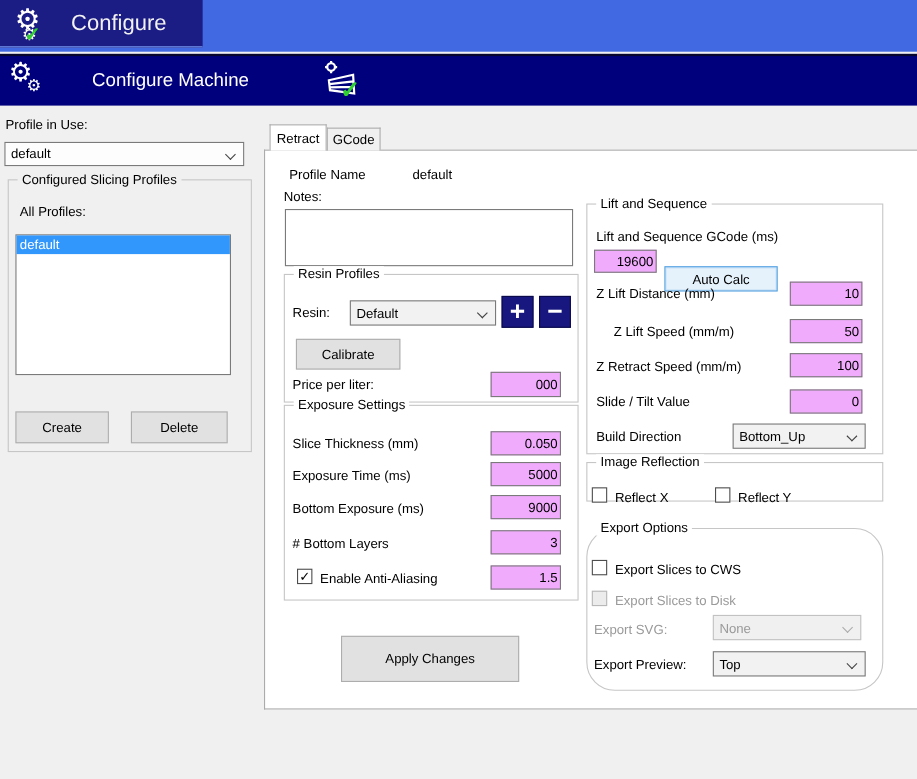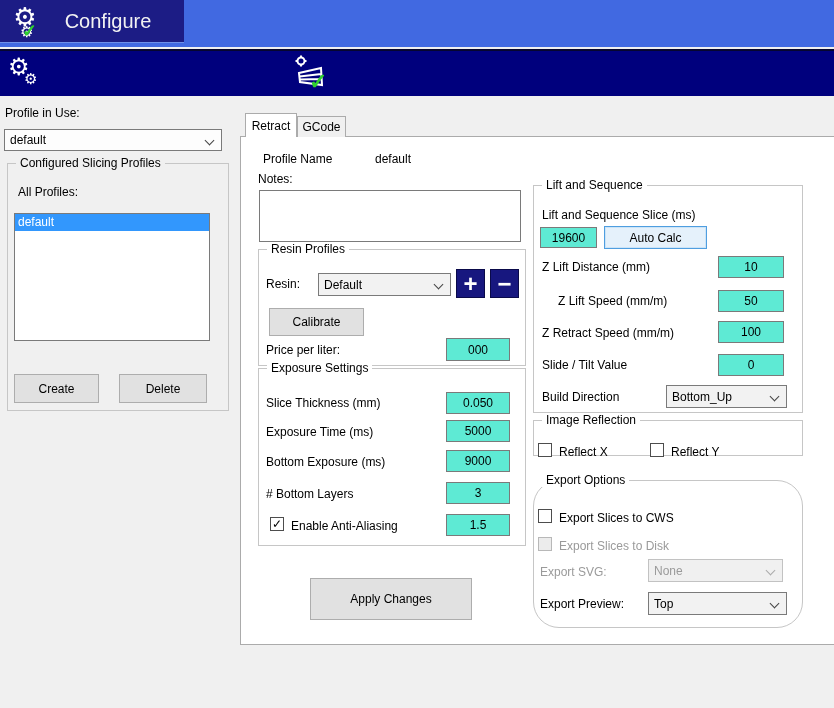--- a/index.html
+++ b/index.html
@@ -27,22 +27,22 @@
   
   .subnav { position:absolute; left:0; top:49px; width:834px; height:47px; background:#00007d; border-top:2px solid #06062e; }
   .subnav .slabel { position:absolute; top:12px; color:#fff; font-size:17px; }
   .gearglyph { color:#fff; font-size:26px; line-height:1; }
   .gearsmall { color:#fff; font-size:15px; line-height:1; }
   .greencheck { color:#2fd02f; font-weight:bold; }
   
   .lbl { position:absolute; font-size:12px; white-space:nowrap; }
   .lbl.disabled { color:#9a9a9a; }
   .textbox {
-    position:absolute; background:#5eead4; border:1px solid #7a7a7a;
-    font-family:"Liberation Sans", sans-serif; font-size:12px; text-align:center; padding:0 2px;
+    position:absolute; background:#f0abfc; border:1px solid #7a7a7a;
+    font-family:"Liberation Sans", sans-serif; font-size:12px; text-align:right; padding:0 2px;
   }
   .btn {
     position:absolute; background:#e1e1e1; border:1px solid #adadad;
     font-family:"Liberation Sans", sans-serif; font-size:12px; color:#000;
     display:flex; align-items:center; justify-content:center; cursor:default;
   }
   .btn.focused { background:#e5f1fb; border:1px solid #4f9ee0; box-shadow:0 0 0 1px #cce4f7 inset; }
   .groupbox { position:absolute; border:1px solid #c6c6c6; }
   .gb-title { position:absolute; top:-8px; left:8px; padding:0 4px; font-size:12px; white-space:nowrap; }
   .on-gray { background:#f0f0f0; }
@@ -132,20 +132,21 @@
     </span>
     <span class="tlabel">Configure</span>
   </div>
 </div>
 
 <div class="subnav">
   <span style="position:absolute;left:8px;top:4px;">
     <span class="gearglyph" style="font-size:24px;">⚙</span>
     <span class="gearsmall" style="position:absolute;left:16px;top:16px;">⚙</span>
   </span>
+  <span class="slabel" style="left:65px;width:180px;text-align:center;">Configure Machine</span>
 
   <span style="position:absolute;left:293px;top:4px;">
     <svg class="icon" width="36" height="38" viewBox="0 0 36 38" fill="none" stroke="#fff" stroke-width="2">
       <circle cx="8" cy="6" r="3.5"></circle>
       <path d="M8 2.5 v-2 M8 9.5 v2 M4.5 6 h-2 M11.5 6 h2"></path>
       <path d="M6 18 L28 13 L29 30 L7 27 Z M6.5 21.5 L28.3 19 M7 24.5 L28.6 24"></path>
     </svg>
     <span class="greencheck" style="position:absolute;left:16px;top:14px;font-size:22px;">✓</span>
   </span>
 </div>
@@ -213,23 +214,23 @@
     <span>✓</span>
   </span>
 <span class="lbl" style="left:291px;top:519px;">Enable Anti-Aliasing</span>
 <input class="textbox" style="left: 446px; top: 514px; width: 64px; height: 22px;" value="1.5">
 
 <button class="btn" style="left:310px;top:578px;width:162px;height:42px;">Apply Changes</button>
 
 <div class="groupbox" style="left:533px;top:185px;width:270px;height:228px;">
   <span class="gb-title on-white">Lift and Sequence</span>
 </div>
-<span class="lbl" style="left:542px;top:208px;">Lift and Sequence Slice (ms)</span>
+<span class="lbl" style="left:542px;top:208px;">Lift and Sequence GCode (ms)</span>
 <input class="textbox" style="left: 540px; top: 227px; width: 57px; height: 21px;" value="19600">
-<button class="btn focused" style="left:604px;top:226px;width:103px;height:23px;">Auto Calc</button>
+<button class="btn focused" style="left:604px;top:242px;width:103px;height:23px;">Auto Calc</button>
 <span class="lbl" style="left:542px;top:260px;">Z Lift Distance (mm)</span>
 <input class="textbox" style="left: 718px; top: 256px; width: 66px; height: 22px;" value="10">
 <span class="lbl" style="left:542px;top:294px;margin-left:16px;">Z Lift Speed (mm/m)</span>
 <input class="textbox" style="left: 718px; top: 290px; width: 66px; height: 22px;" value="50">
 <span class="lbl" style="left:542px;top:326px;">Z Retract Speed (mm/m)</span>
 <input class="textbox" style="left: 718px; top: 321px; width: 66px; height: 22px;" value="100">
 <span class="lbl" style="left:542px;top:358px;">Slide / Tilt Value</span>
 <input class="textbox" style="left: 718px; top: 354px; width: 66px; height: 22px;" value="0">
 <span class="lbl" style="left:542px;top:390px;">Build Direction</span>
 <div class="combo graybg" style="left:666px;top:385px;width:121px;height:23px;">

